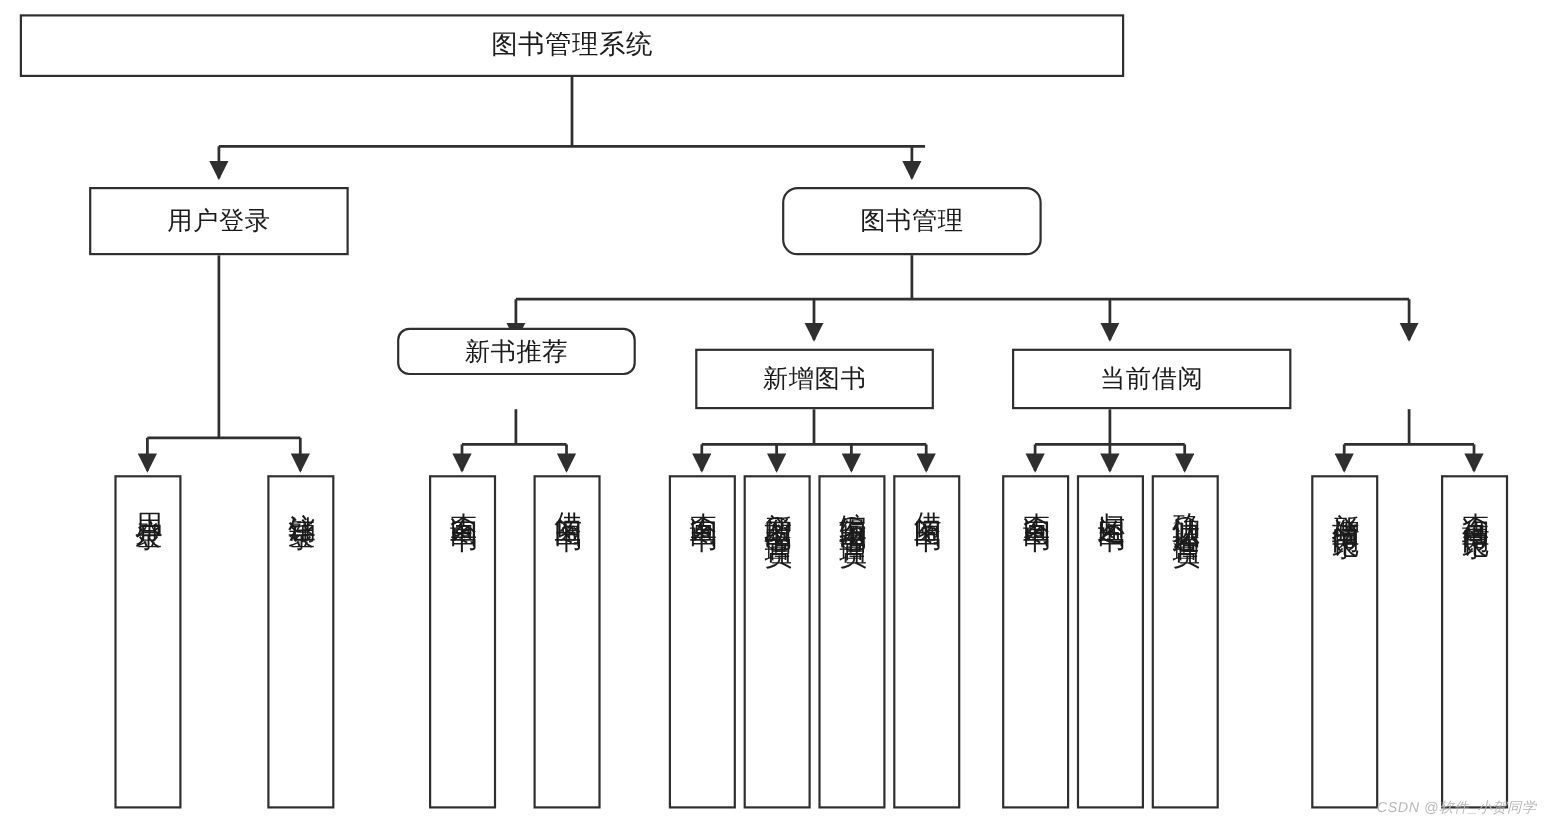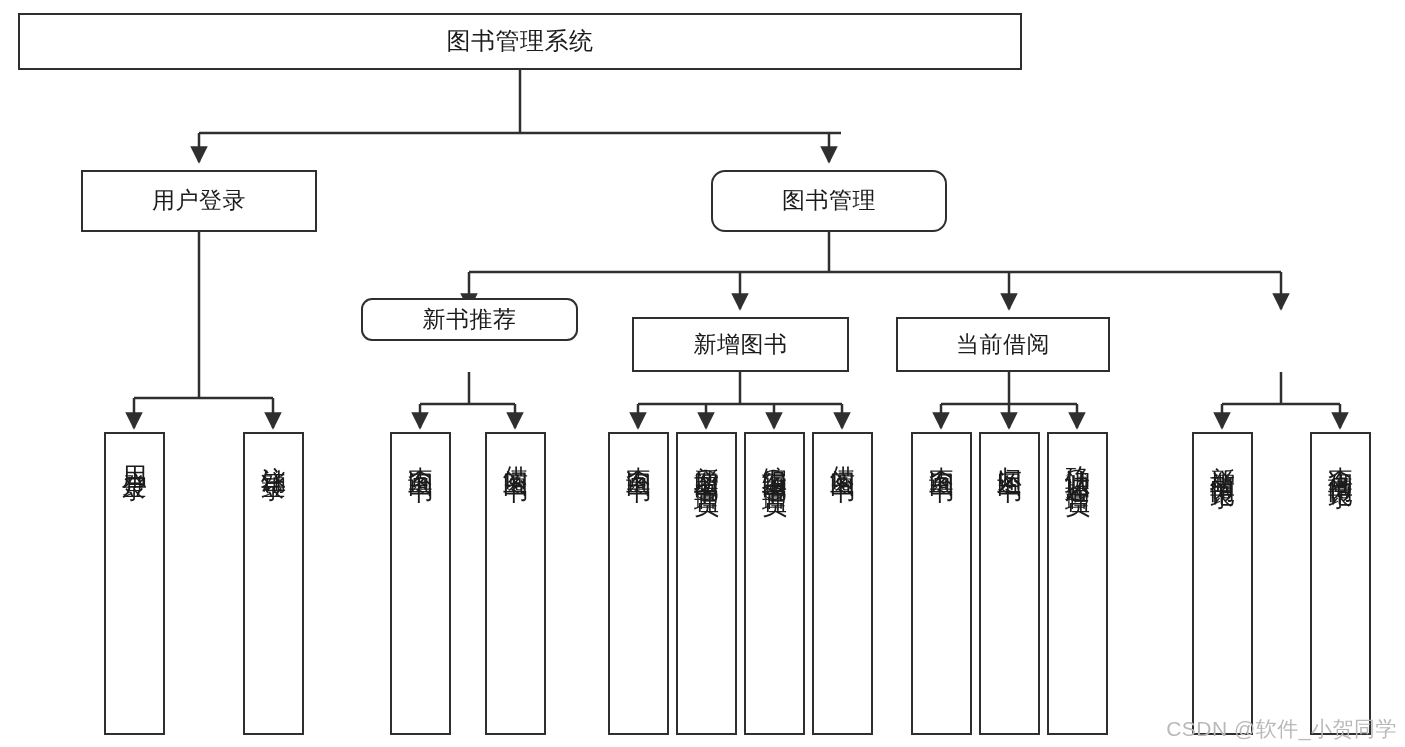--- a/index.html
+++ b/index.html
@@ -61,25 +61,26 @@
     text-orientation: upright;
     font-size: 25px;
     letter-spacing: 4px;
     line-height: 1;
     white-space: nowrap;
   }
   .watermark {
     position: absolute;
     right: 8px;
     bottom: 4px;
-    font-size: 21px;
+    font-size: 13px;
     color: #b9b9b9;
     letter-spacing: 0.5px;
     white-space: nowrap;
     user-select: none;
+    font-style: italic;
   }
 </style>
 </head>
 <body>
 
 <div id="canvas">
 
   <svg class="connectors" viewBox="0 0 1405 747" xmlns="http://www.w3.org/2000/svg">
     <defs>
       <marker id="arrow" viewBox="0 0 10 10" refX="9" refY="5" markerWidth="7" markerHeight="7" orient="auto-start-reverse">
@@ -140,21 +141,21 @@
   <div class="node horiz" style="left:711px; top:170px; width:236px; height:62px;border-radius:14px;">
     <span class="node-label">图书管理</span>
   </div>
 
   <div class="node horiz" style="left:361px; top:298px; width:217px; height:43px;border-radius:11px;">
     <span class="node-label">新书推荐</span>
   </div>
   <div class="node horiz" style="left:632px; top:317px; width:217px; height:55px;">
     <span class="node-label">新增图书</span>
   </div>
-  <div class="node horiz" style="left:896px; top:317px; width:214px; height:55px;">
+  <div class="node horiz" style="left:920px; top:317px; width:254px; height:55px;">
     <span class="node-label">当前借阅</span>
   </div>
 
   <div class="node vert" style="left:104px; top:432px; width:61px; height:303px;">
     <span class="node-label">用户登录</span>
   </div>
   <div class="node vert" style="left:243px; top:432px; width:61px; height:303px;">
     <span class="node-label">注销登录</span>
   </div>
 

